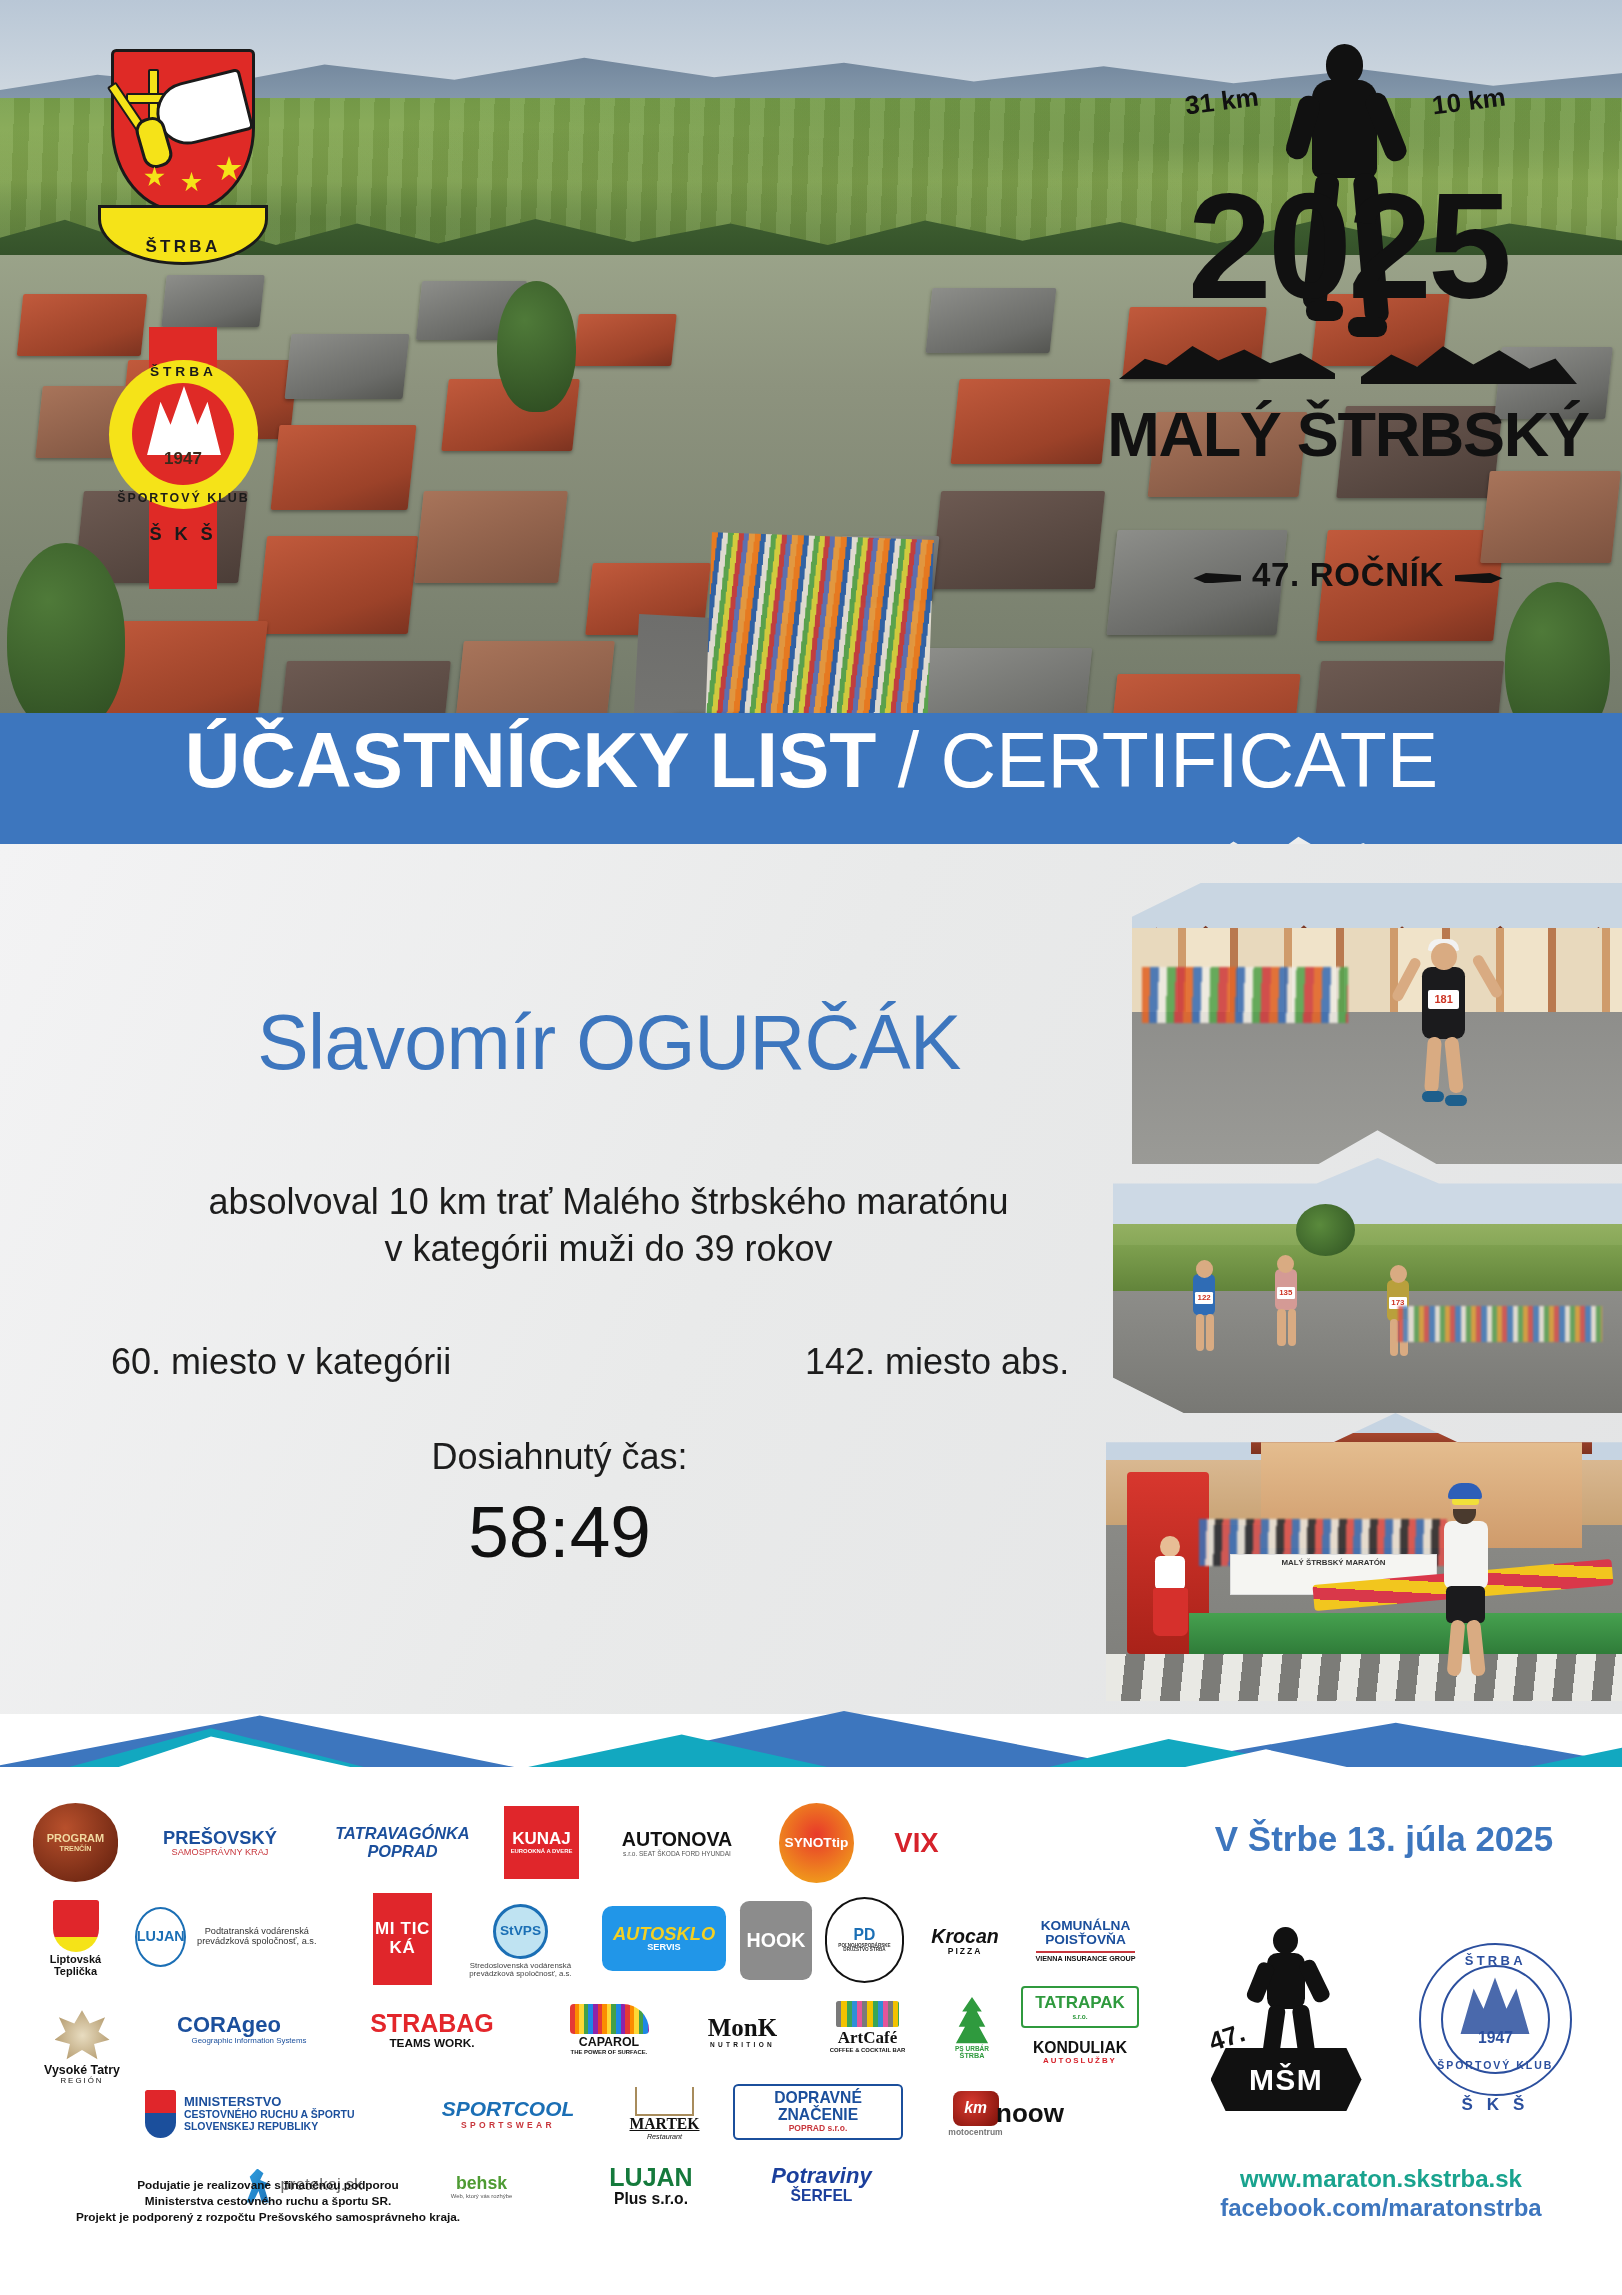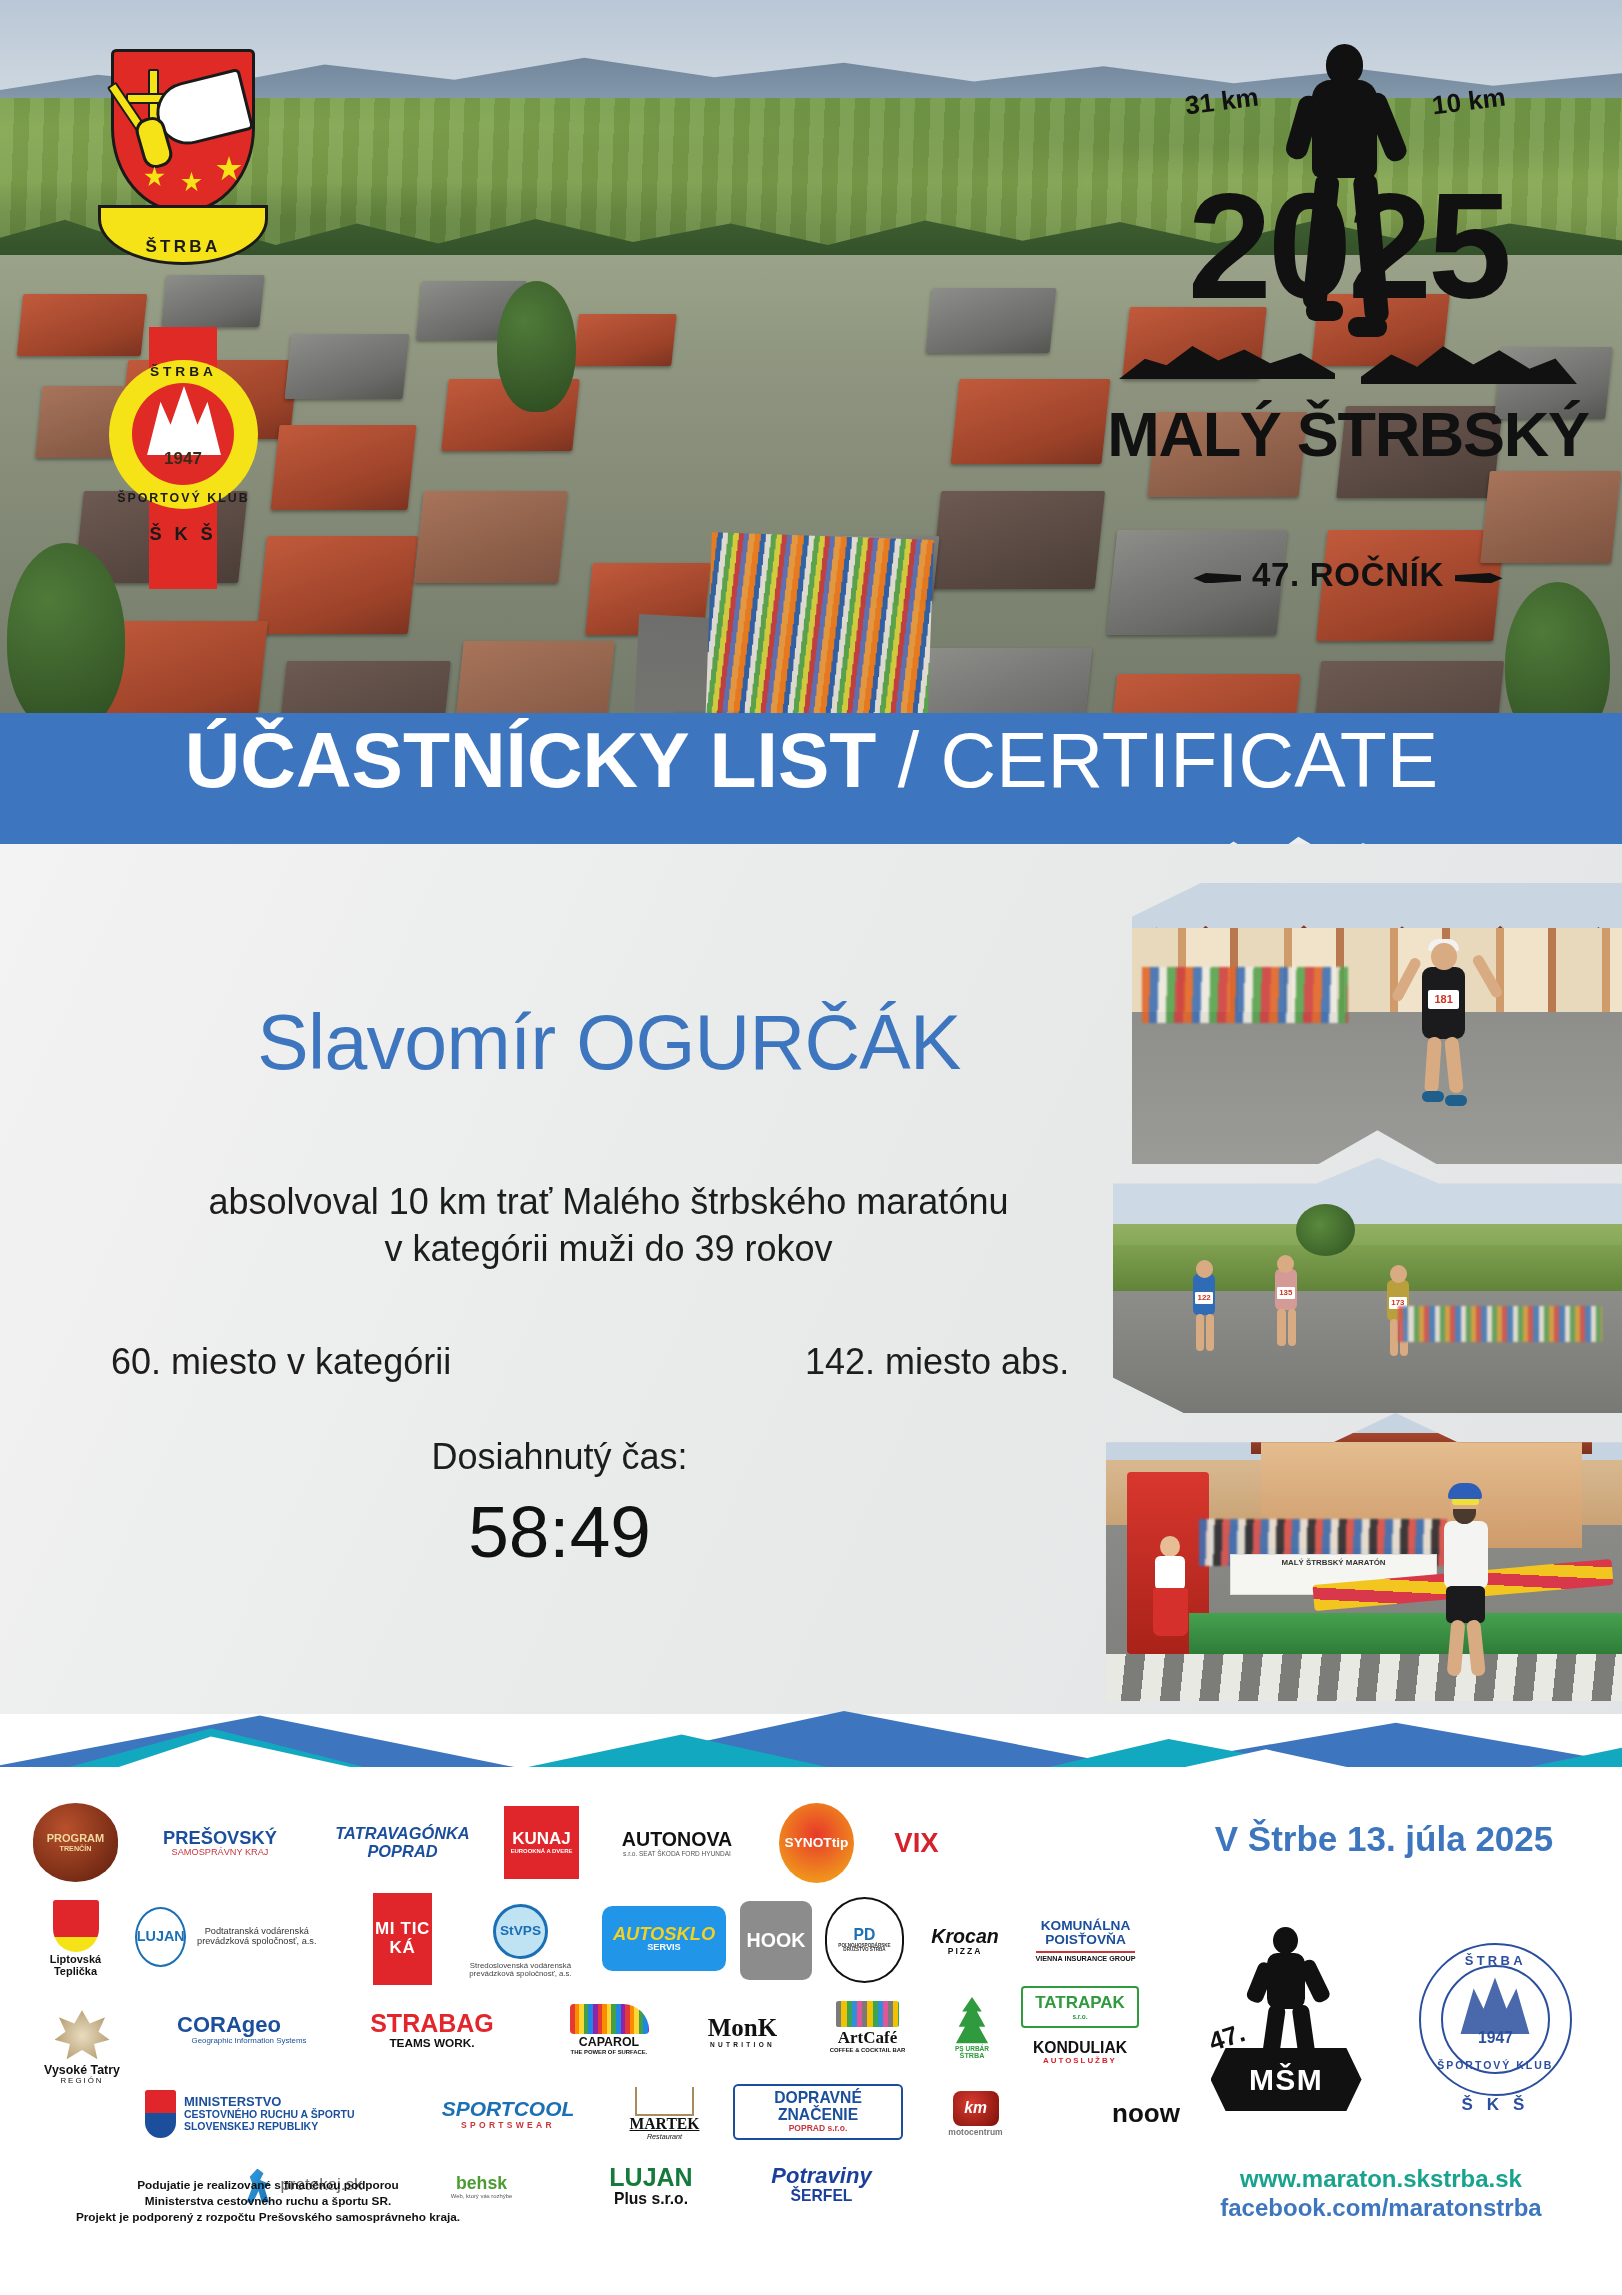--- a/index.html
+++ b/index.html
@@ -720,21 +720,21 @@
         <span style="font-size:7.2px;font-style:italic;font-weight:normal;">Restaurant</span>
       </div>
       <div class="chip" style="left:700px;top:281px;width:170px;height:56px;border:2px solid #1b4f9c;border-radius:5.2px;color:#1b4f9c;">
         <span style="font-size:15.7px;">DOPRAVNÉ ZNAČENIE</span>
         <span style="font-size:8.5px;color:#c8363c;">POPRAD s.r.o.</span>
       </div>
       <div class="chip" style="left:890px;top:275px;width:105px;height:72px;color:#fff;">
         <span style="width:46px;height:35px;background:radial-gradient(circle at 40% 35%,#d8392f,#7a1109);border-radius:7.9px;display:flex;align-items:center;justify-content:center;font-size:15.7px;font-style:italic;">km</span>
         <span style="font-size:8.5px;color:#777;margin-top:2px;">motocentrum</span>
       </div>
-      <div class="chip" style="left:1064px;top:281px;width:98px;height:59px;color:#111;">
+      <div class="chip" style="left:948px;top:281px;width:98px;height:59px;color:#111;">
         <span style="font-size:26px;">noow</span>
       </div>
 
       <div class="chip" style="left:196px;top:353px;width:151px;height:59px;flex-direction:row;gap:6.5px;color:#6b6b6b;">
         <span style="width:27.5px;height:34px;background:linear-gradient(120deg,#2f9fe0,#1b6fb5);clip-path:polygon(40% 0,62% 14%,50% 34%,86% 46%,66% 58%,82% 100%,56% 100%,44% 66%,24% 100%,0 100%,24% 50%,12% 24%);display:block;"></span>
         <span style="font-size:17px;font-weight:normal;">pretekaj.sk</span>
       </div>
       <div class="chip" style="left:380px;top:353px;width:137px;height:62px;color:#4e9b33;">
         <span style="font-size:17.7px;">behsk</span>
         <span style="font-size:5.9px;color:#555;font-weight:normal;">Web, ktorý vás rozhýbe</span>

